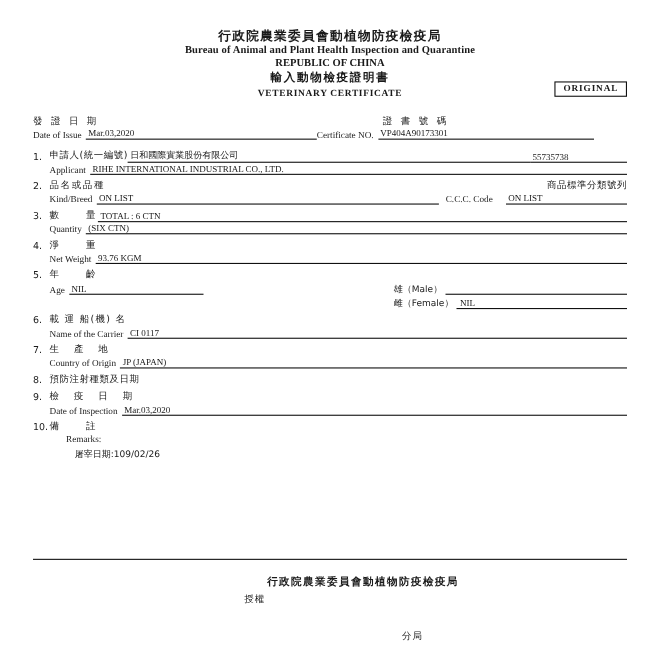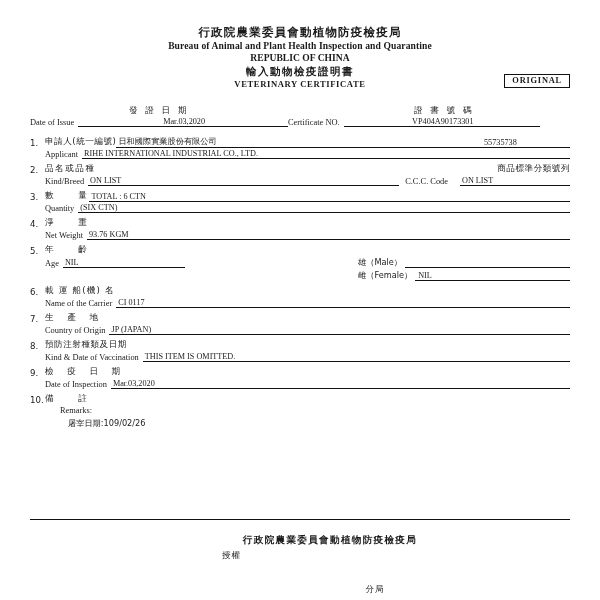--- a/index.html
+++ b/index.html
@@ -93,21 +93,20 @@
   }
   .val {
     font-size: 8.2px;
     white-space: nowrap;
   }
 
   
   .top-cols {
     display: flex;
     margin-top: 16px;
-    text-align: center;
   }
   .col-l { width: 258px; }
   .col-r { width: 252px; margin-left: 0; }
 
   .lineblock {
     display: flex;
     align-items: flex-end;
   }
   .lineblock .lbl-en { margin-right: 4px; }
   .lineblock .fill {
@@ -315,25 +314,20 @@
         <span class="fill val">JP (JAPAN)</span>
       </div>
     </div>
 
     <div class="row" style="margin-top:4px;">
       <div class="lineblock">
         <span class="num lbl-cjk" style="letter-spacing:0;">8.</span>
         <span class="lbl-cjk" style="letter-spacing:0.5px;">預防注射種類及日期</span>
         <span style="flex:1;"></span>
       </div>
-      <div class="lineblock" style="margin-top:1px;">
-        <span class="num"></span>
-        <span class="lbl-en">Kind &amp; Date of Vaccination</span>
-        <span class="fill val">THIS ITEM IS OMITTED.</span>
-      </div>
     </div>
 
     <div class="row" style="margin-top:4px;">
       <div class="lineblock">
         <span class="num lbl-cjk" style="letter-spacing:0;">9.</span>
         <span class="lbl-cjk">檢　疫　日　期</span>
         <span style="flex:1;"></span>
       </div>
       <div class="lineblock" style="margin-top:1px;">
         <span class="num"></span>

